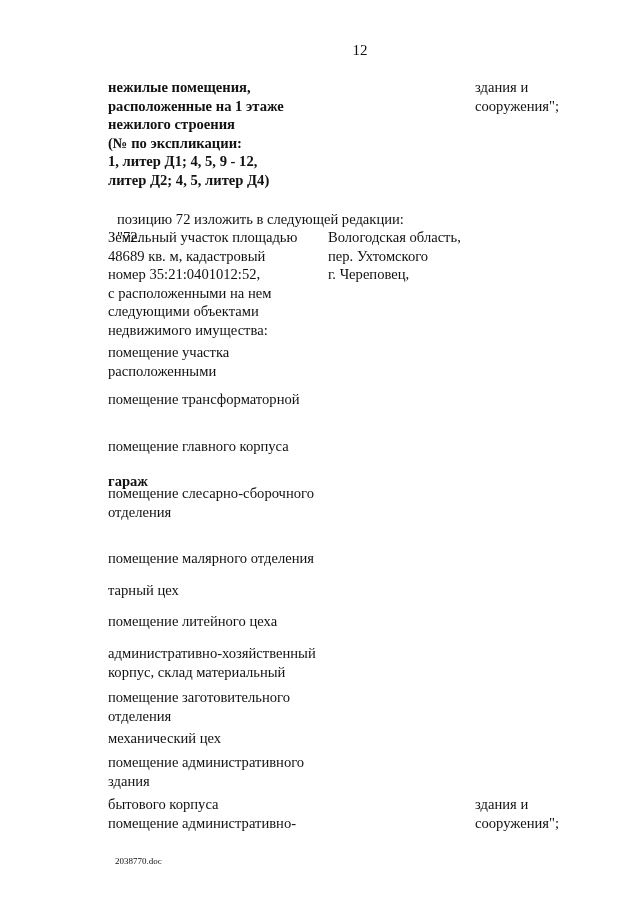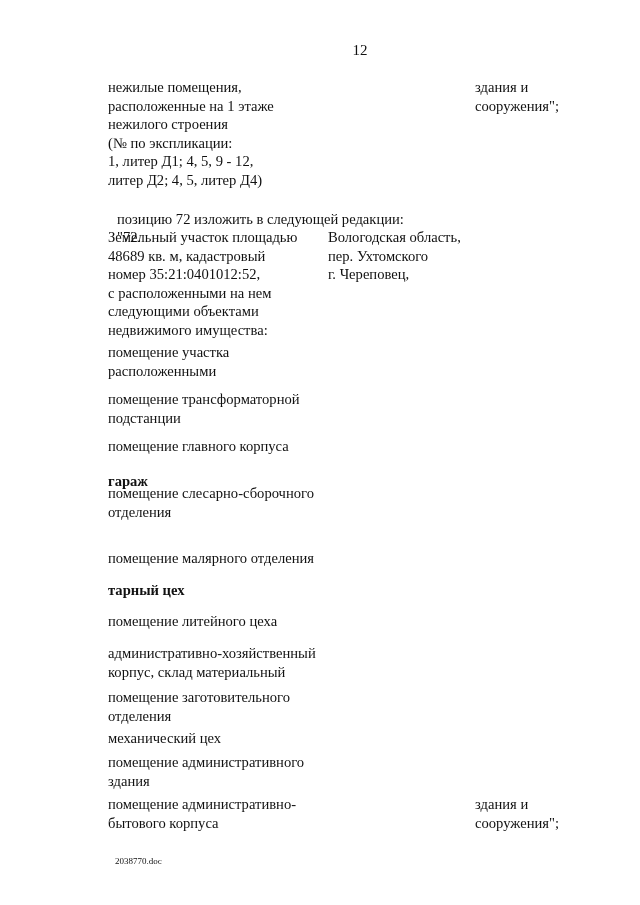--- a/index.html
+++ b/index.html
@@ -14,21 +14,21 @@
     .page-num { left: 0; width: 640px; text-align: center; top: 41px; font-size: 15px; }
     .block { position: absolute; }
     .block div { white-space: nowrap; }
     .footer { left: 75px; top: 856px; font-size: 9px; line-height: 11px; }
   </style>
 </head>
 <body>
 
 <div class="abs page-num">12</div>
 
-<div class="block" style="left:108px; top:78px;">
+<div class="block" style="left:108px; top:78px;font-weight:bold;">
   <div>нежилые помещения,</div>
   <div>расположенные на 1 этаже</div>
   <div>нежилого строения</div>
   <div>(№ по экспликации:</div>
   <div>1, литер Д1; 4, 5, 9 - 12,</div>
   <div>литер Д2; 4, 5, литер Д4)</div>
 </div>
 <div class="block" style="left:475px; top:78px;">
   <div>здания и</div>
   <div>сооружения";</div>
@@ -50,36 +50,35 @@
   <div>пер. Ухтомского</div>
   <div>г. Череповец,</div>
 </div>
 
 <div class="block" style="left:108px; top:343px;">
   <div>помещение участка</div>
   <div>расположенными</div>
 </div>
 <div class="block" style="left:108px; top:390px;">
   <div>помещение трансформаторной</div>
-  <div>подстанции</div>
 </div>
 <div class="block" style="left:108px; top:437px;">
   <div>помещение главного корпуса</div>
 </div>
 <div class="block" style="left:108px; top:472px;font-weight:bold;">
   <div>гараж</div>
 </div>
 <div class="block" style="left:108px; top:484px;">
   <div>помещение слесарно-сборочного</div>
   <div>отделения</div>
 </div>
 <div class="block" style="left:108px; top:549px;">
   <div>помещение малярного отделения</div>
 </div>
-<div class="block" style="left:108px; top:581px;font-weight:bold;">
+<div class="block" style="left:108px; top:581px;">
   <div>тарный цех</div>
 </div>
 <div class="block" style="left:108px; top:612px;">
   <div>помещение литейного цеха</div>
 </div>
 <div class="block" style="left:108px; top:644px;">
   <div>административно-хозяйственный</div>
   <div>корпус, склад материальный</div>
 </div>
 <div class="block" style="left:108px; top:688px;">
@@ -87,21 +86,21 @@
   <div>отделения</div>
 </div>
 <div class="block" style="left:108px; top:729px;">
   <div>механический цех</div>
 </div>
 <div class="block" style="left:108px; top:753px;">
   <div>помещение административного</div>
   <div>здания</div>
 </div>
 <div class="block" style="left:108px; top:795px;">
+  <div>бытового корпуса</div>
   <div>помещение административно-</div>
-  <div>бытового корпуса</div>
 </div>
 <div class="block" style="left:475px; top:795px;">
   <div>здания и</div>
   <div>сооружения";</div>
 </div>
 
 <div class="abs footer">2038770.doc</div>
 
 </body></html>

